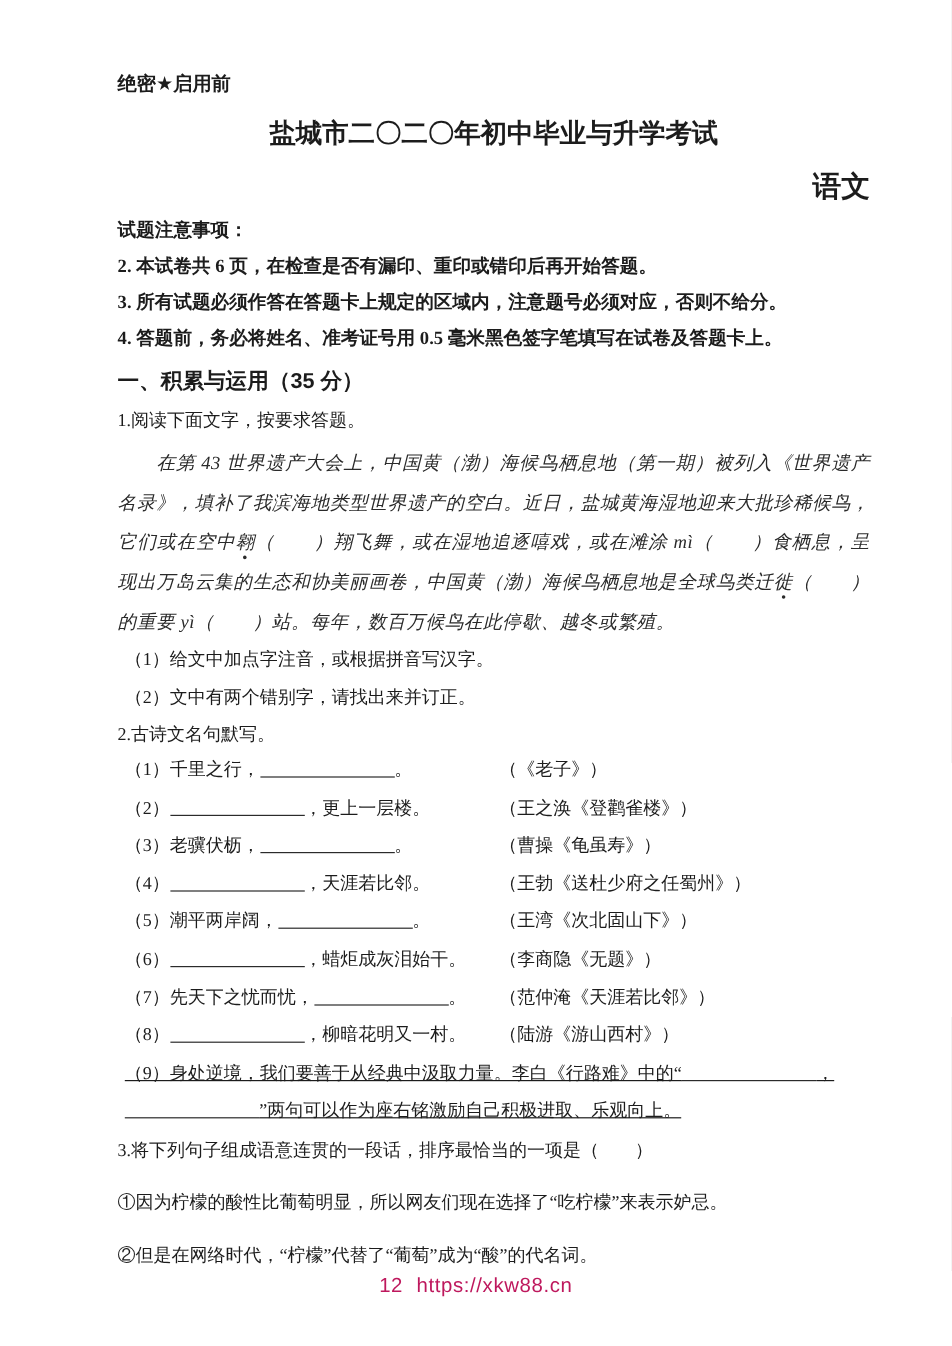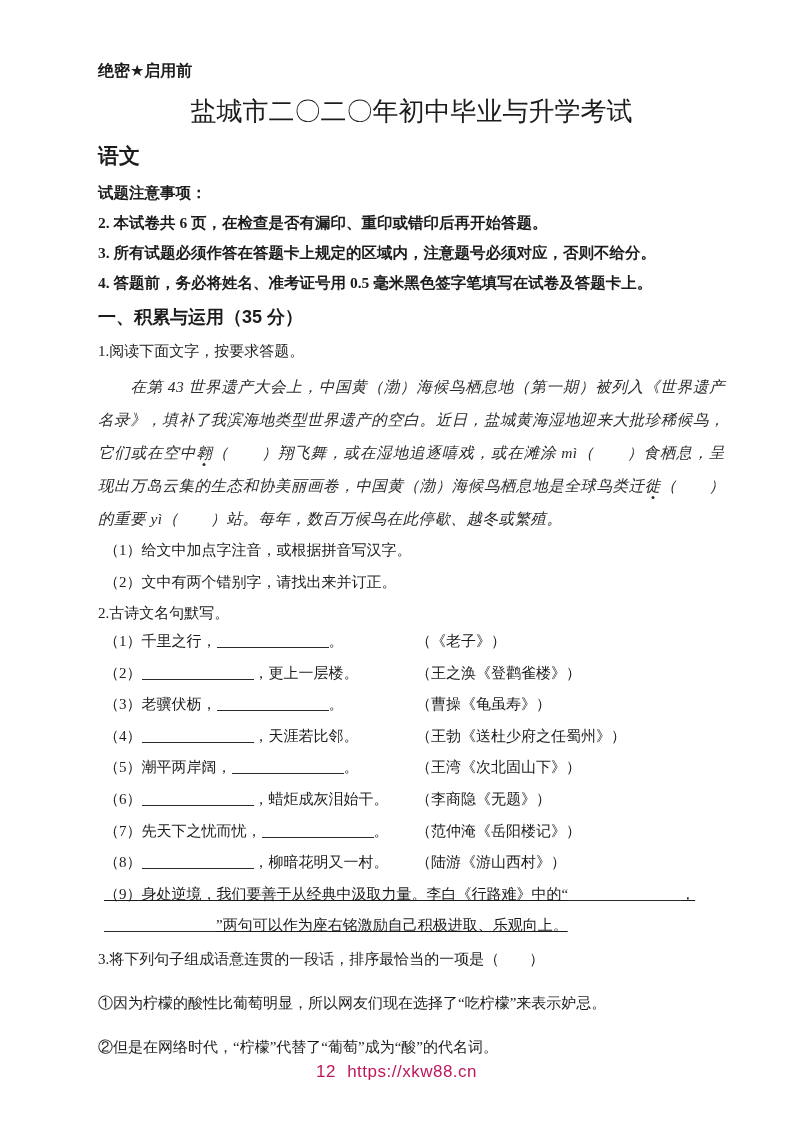--- a/index.html
+++ b/index.html
@@ -9,26 +9,26 @@
     font-family:"Liberation Serif","DejaVu Serif",serif;
     color:#1c1c1c;
   }
   .content{padding:60px 68px 0 98px;}
   .classified{
     font-family:"Liberation Sans","DejaVu Sans",sans-serif;
     font-weight:bold;font-size:16px;line-height:22px;margin:0;
   }
   .title{
     font-family:"Liberation Sans","DejaVu Sans",sans-serif;
-    font-weight:normal;font-size:26px;line-height:30px;text-align:center;
+    font-weight:bold;font-size:22px;line-height:30px;text-align:center;
     margin:14px 0 0 0;
   }
   .subject{
     font-family:"Liberation Sans","DejaVu Sans",sans-serif;
-    font-weight:bold;font-size:21px;line-height:28px;text-align:left;
+    font-weight:bold;font-size:24px;line-height:28px;text-align:right;
     margin:16px 0 0 0;
   }
   .notes-heading{font-weight:bold;font-size:15.5px;line-height:22px;margin:12px 0 0 0;}
   .note-item{font-weight:bold;font-size:15.5px;line-height:22px;margin:8px 0 0 0;}
   .sec-heading{
     font-family:"Liberation Sans","DejaVu Sans",sans-serif;
     font-weight:bold;font-size:18px;line-height:26px;margin:10px 0 0 0;
   }
   .q-stem{font-size:15px;line-height:22px;margin:10px 0 0 0;}
   .passage{
@@ -109,21 +109,21 @@
         <div class="q2-row">
           <div class="q2-left">（5）潮平两岸阔，<span class="blank"></span>。</div>
           <div class="q2-source">（王湾《次北固山下》）</div>
         </div>
         <div class="q2-row">
           <div class="q2-left">（6）<span class="blank"></span>，蜡炬成灰泪始干。</div>
           <div class="q2-source">（李商隐《无题》）</div>
         </div>
         <div class="q2-row">
           <div class="q2-left">（7）先天下之忧而忧，<span class="blank"></span>。</div>
-          <div class="q2-source">（范仲淹《岳阳楼记》）</div>
+          <div class="q2-source">（范仲淹《天涯若比邻》）</div>
         </div>
         <div class="q2-row">
           <div class="q2-left">（8）<span class="blank"></span>，柳暗花明又一村。</div>
           <div class="q2-source">（陆游《游山西村》）</div>
         </div>
         <div class="q2-row">
           <div class="q2-left wide">（9）身处逆境，我们要善于从经典中汲取力量。李白《行路难》中的“<span class="blank"></span>，</div>
         </div>
         <div class="q2-row">
           <div class="q2-left wide"><span class="blank"></span>”两句可以作为座右铭激励自己积极进取、乐观向上。</div>

